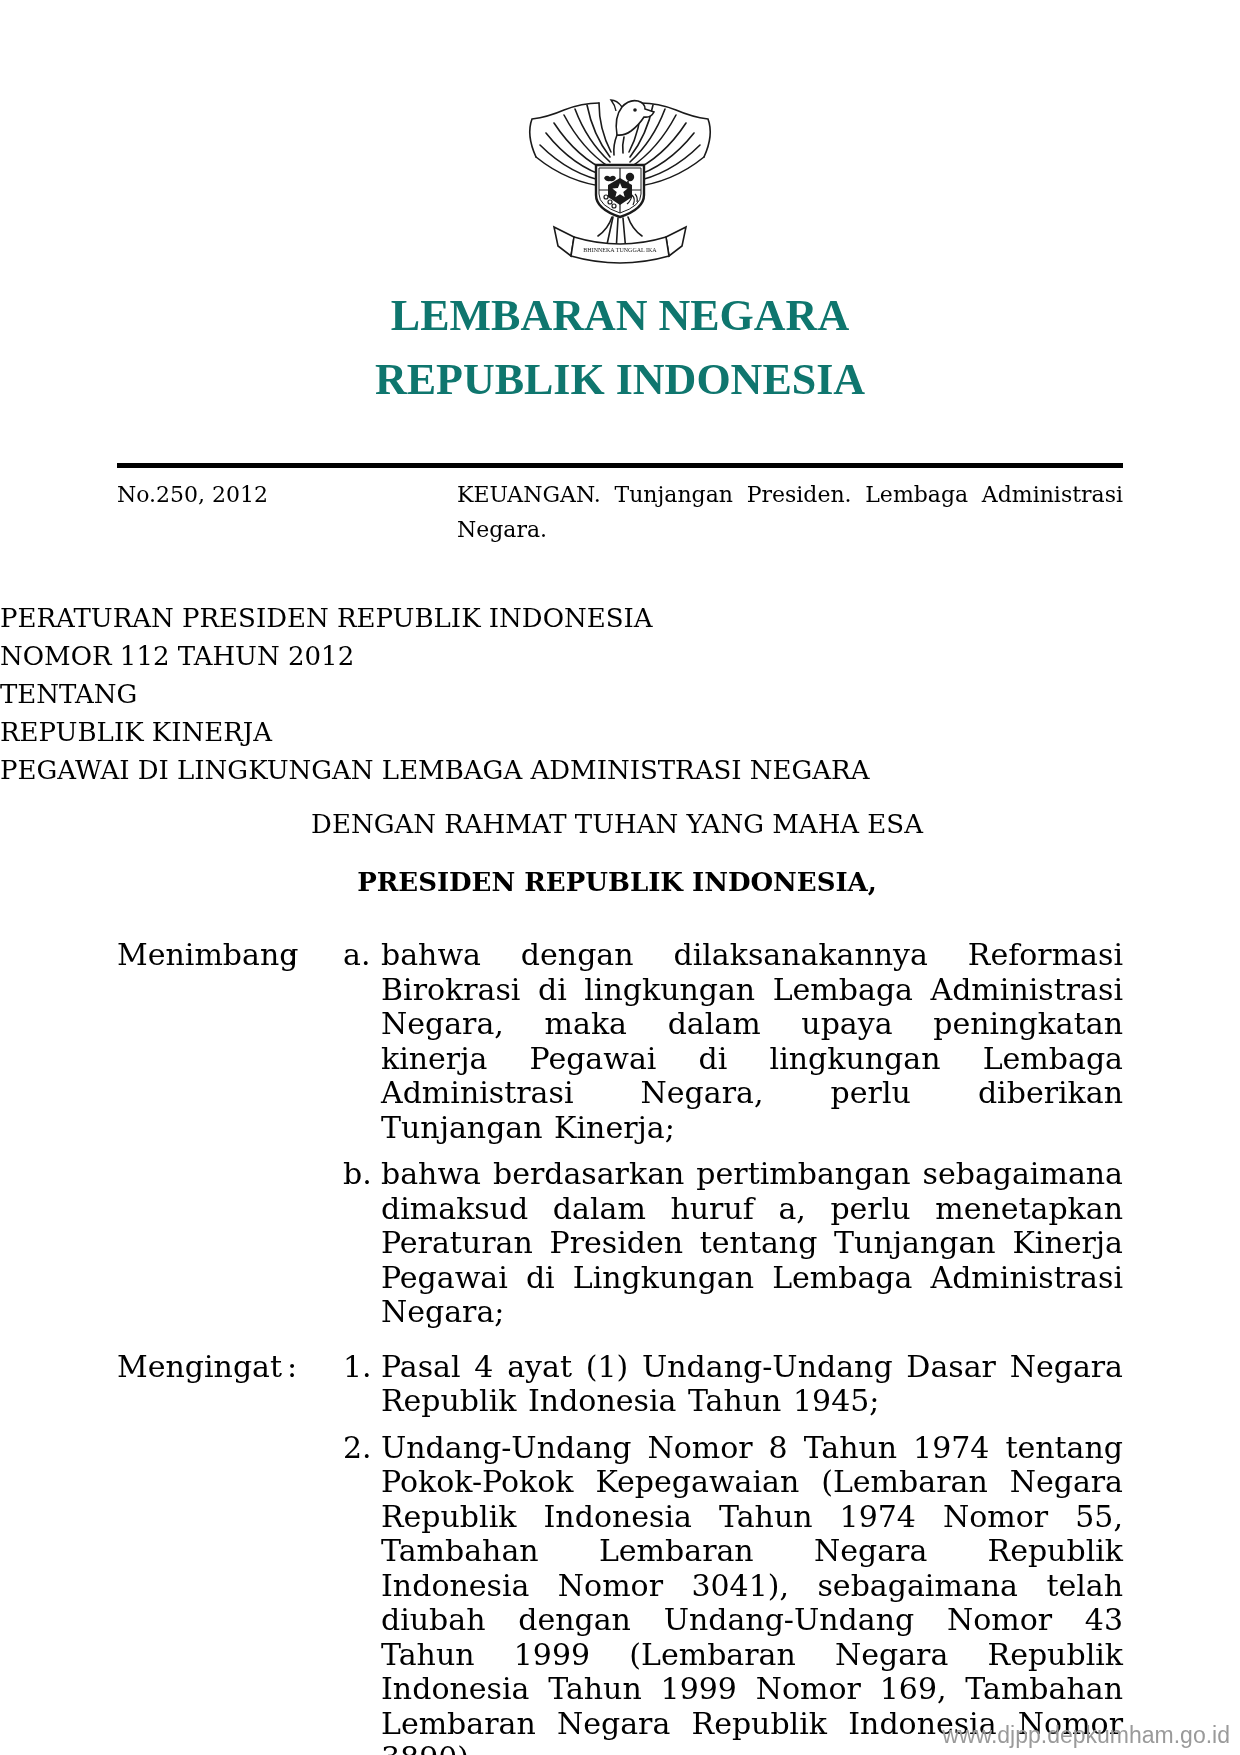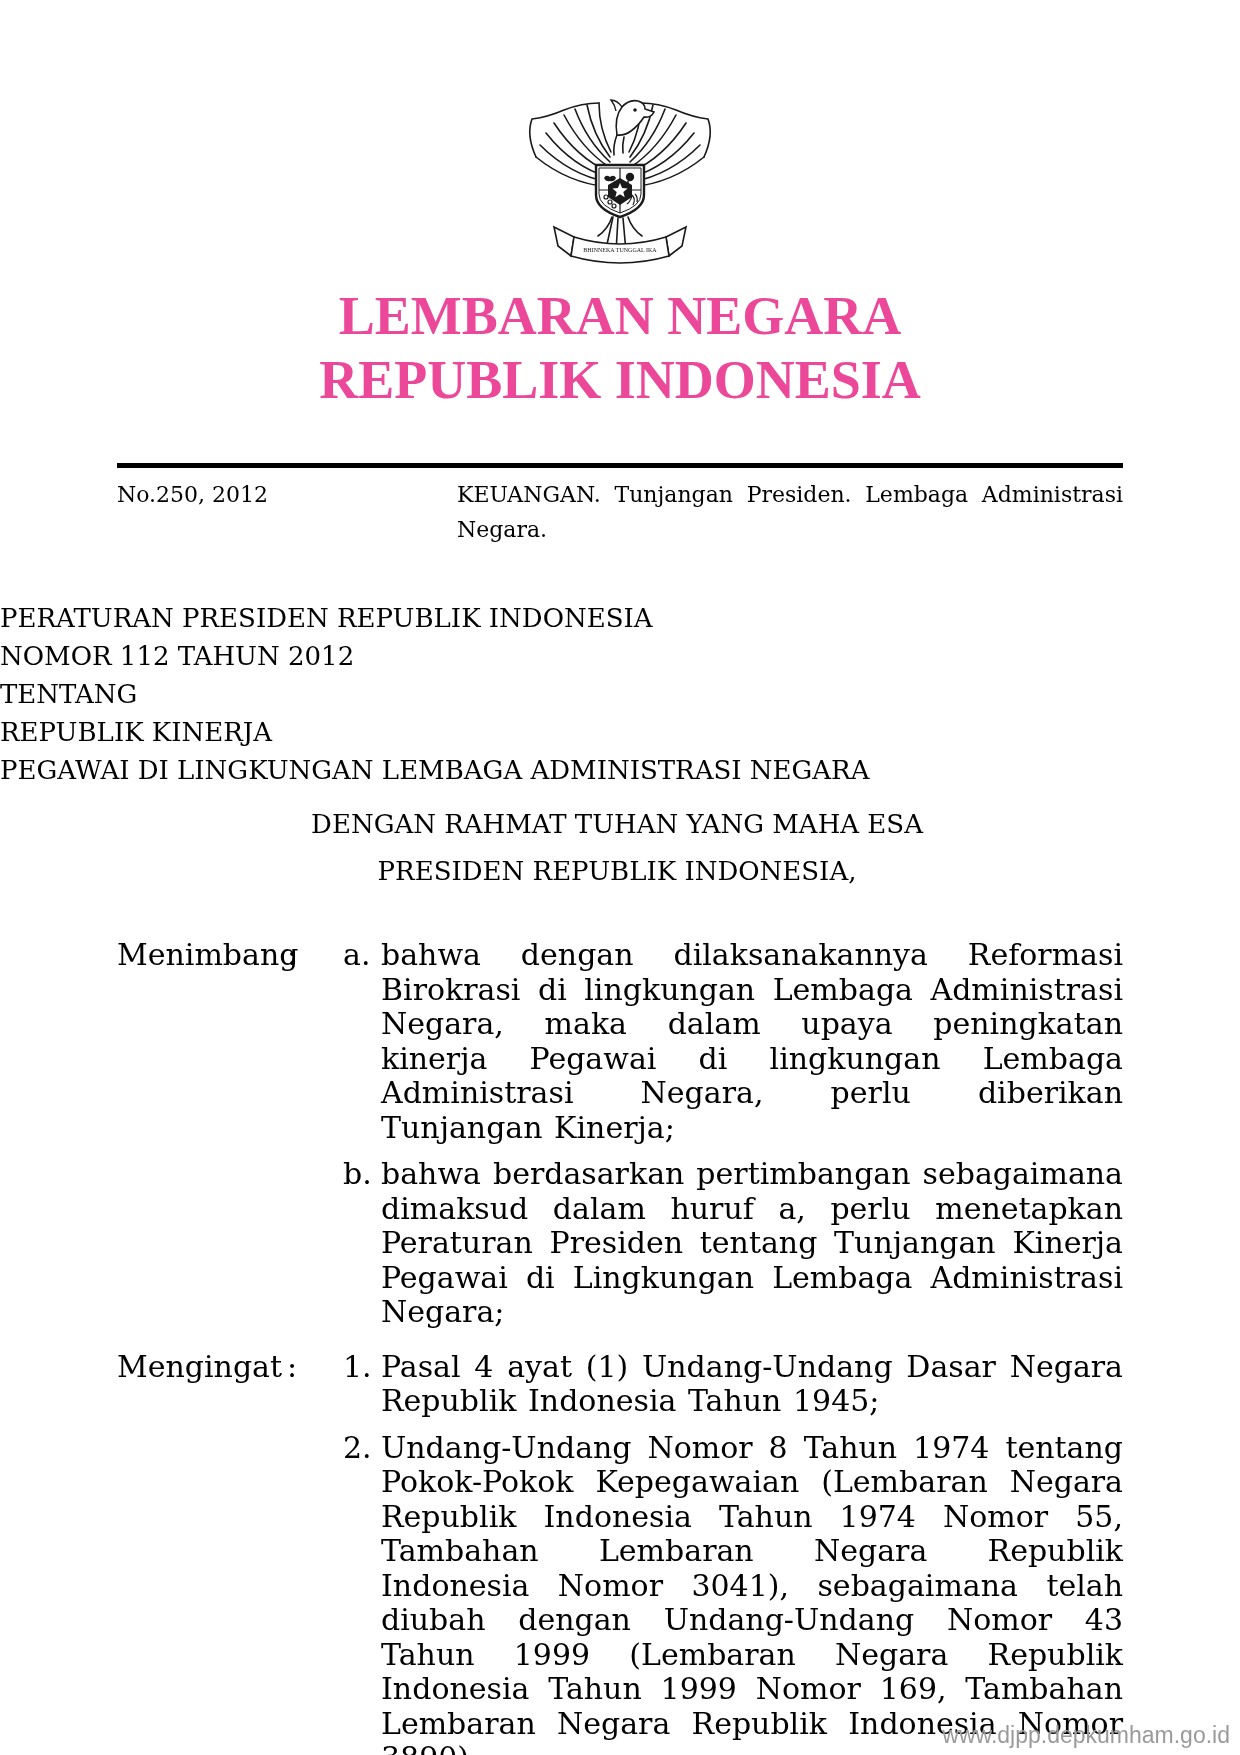--- a/index.html
+++ b/index.html
@@ -19,24 +19,24 @@
     width:200px;height:192px;
     margin-left:-100px;
   }
   
   .masthead{
     position:absolute;
     top:284px;left:0;right:0;
     text-align:center;
     font-family:"Liberation Serif", serif;
     font-weight:bold;
-    font-size:54px;
+    font-size:44px;
     line-height:64px;
     letter-spacing:0px;
-    color:#ec4899;
+    color:#0f766e;
   }
   .rule{
     position:absolute;
     top:463px;left:117px;
     width:1006px;height:5px;
     background:#000;
   }
   
   .meta-row{
     position:absolute;
@@ -57,21 +57,21 @@
     line-height:38px;
   }
   
   .invocation{
     position:absolute;
     top:806px;left:0;right:6px;
     text-align:center;
     font-size:26px;
     line-height:36px;
   }
-  .invocation .line2{margin-top:11px;}
+  .invocation .line2{margin-top:22px;font-weight:bold;}
   
   .clauses{
     position:absolute;
     top:938px;left:117px;
     width:1006px;
     font-size:30px;
     line-height:34.5px;
   }
   .clause-row{display:flex;align-items:flex-start;}
   .clause-label{flex:0 0 170px;width:170px;}

